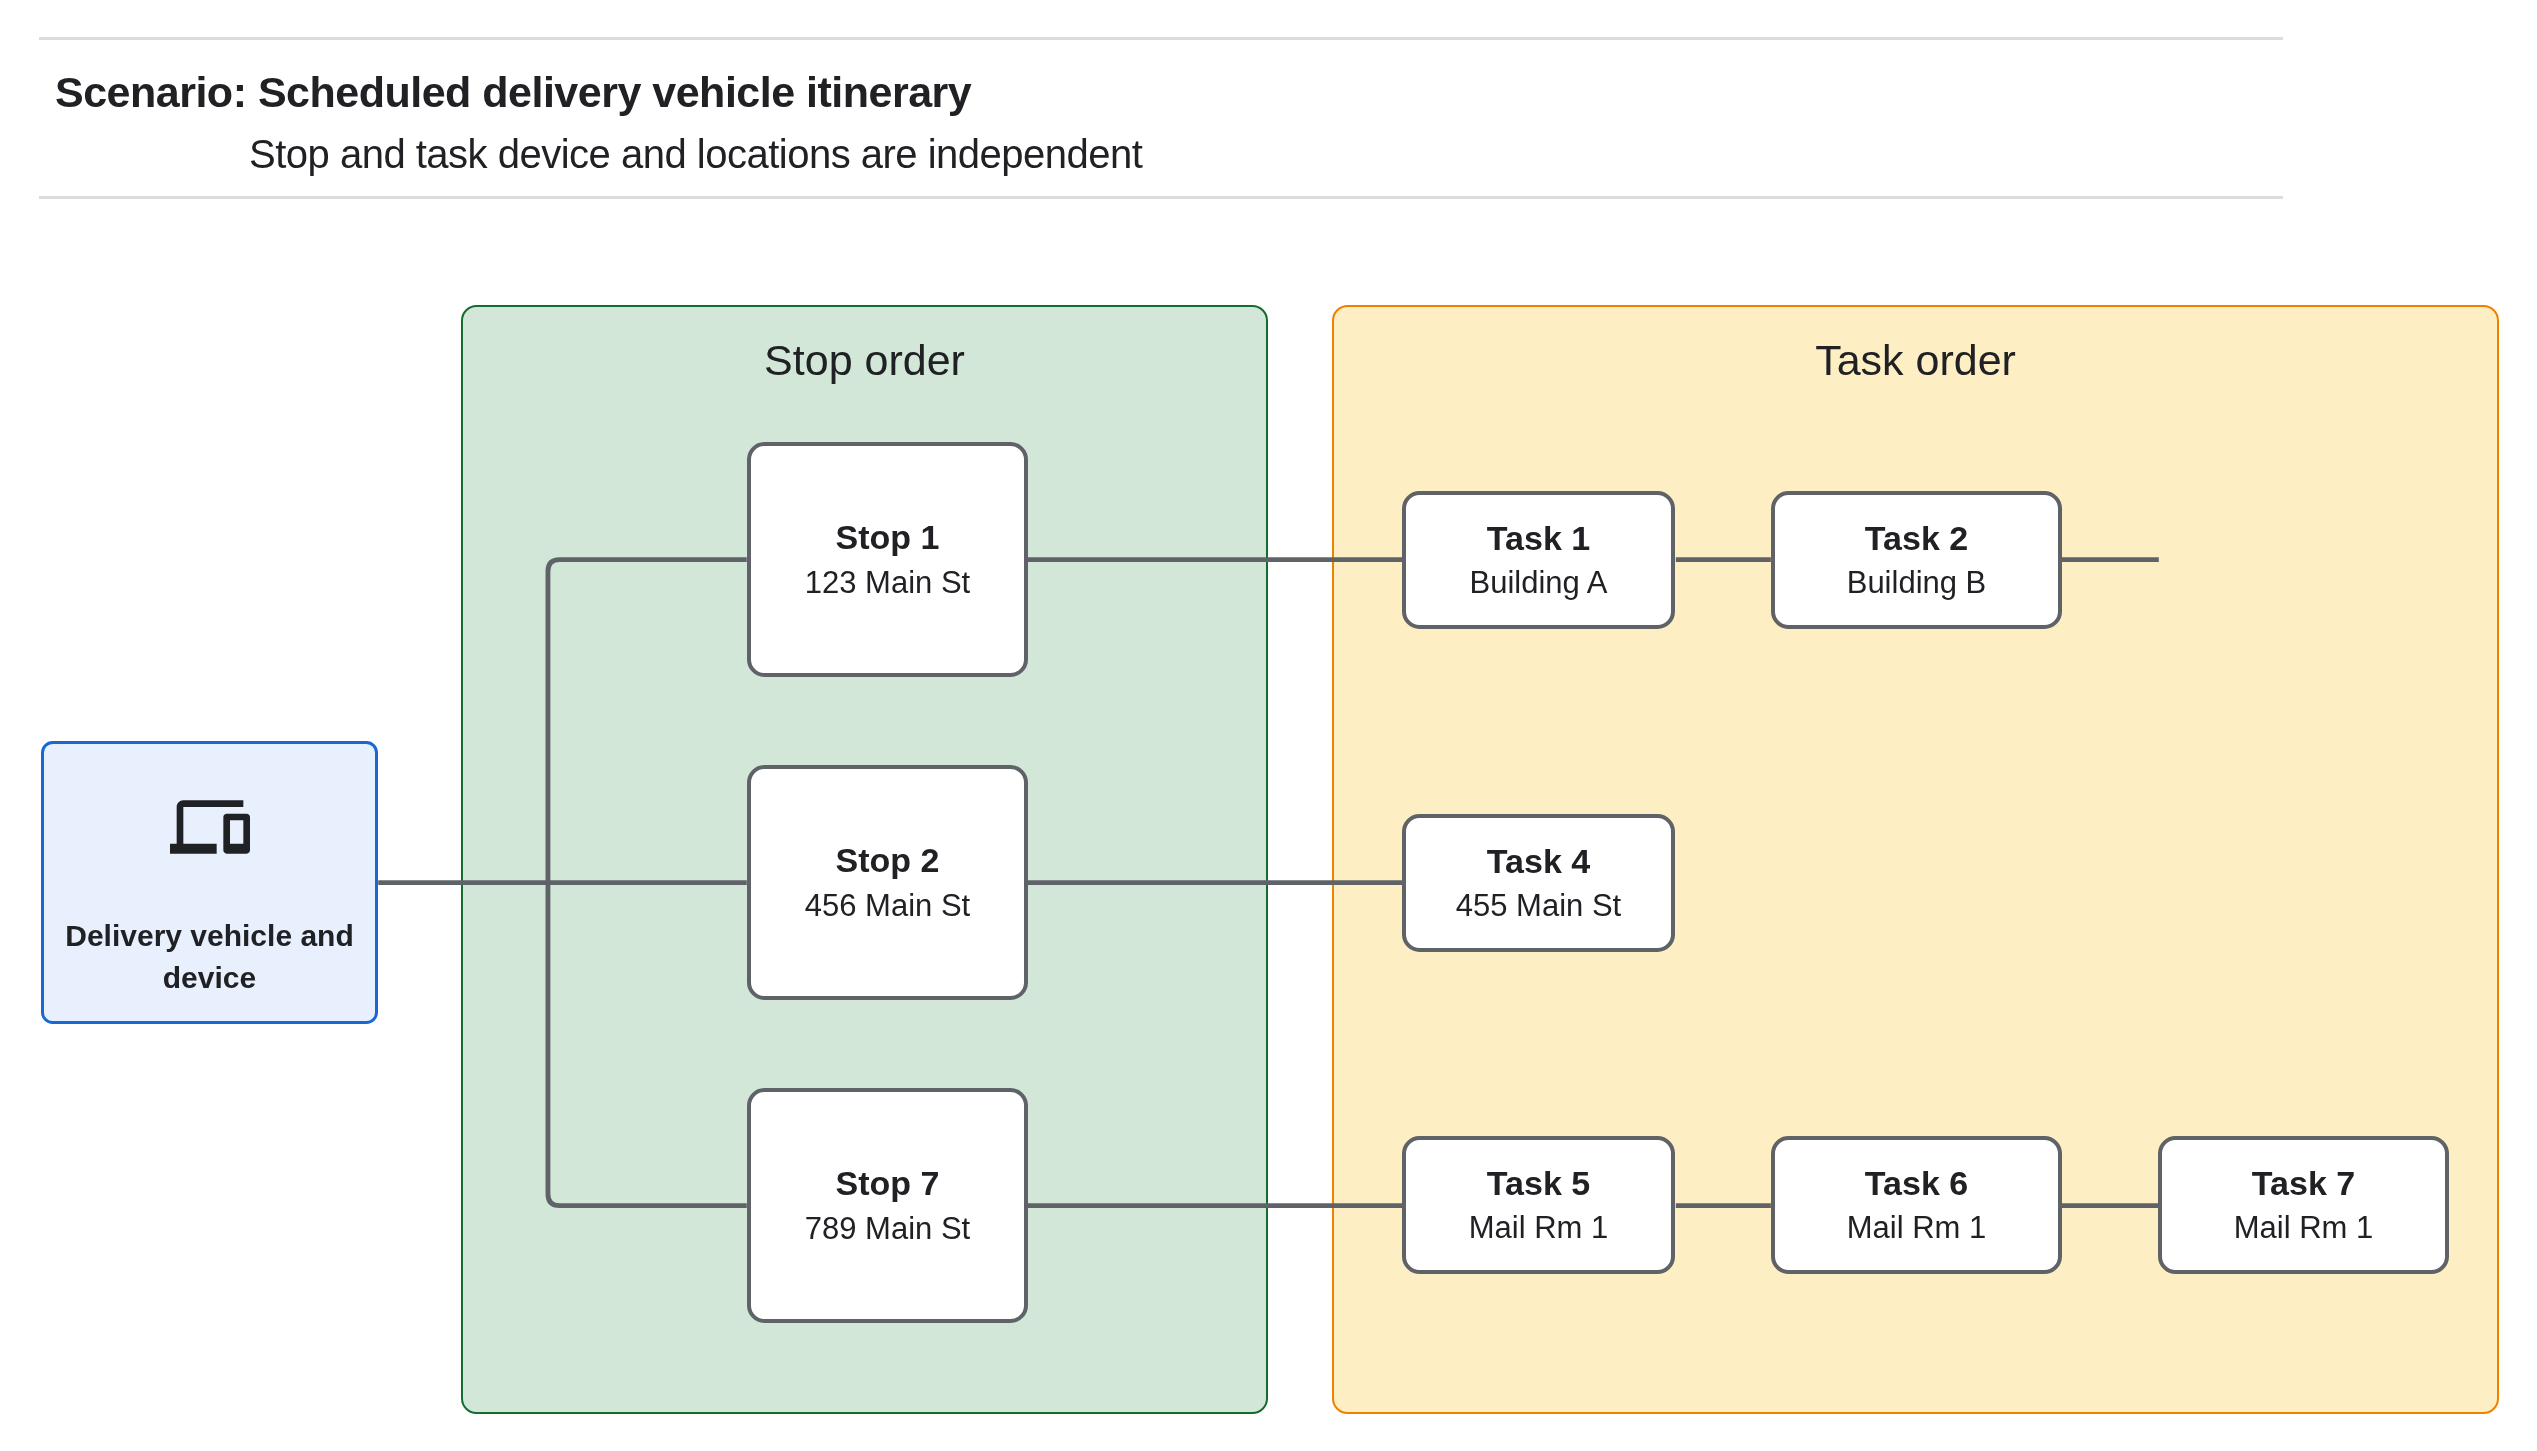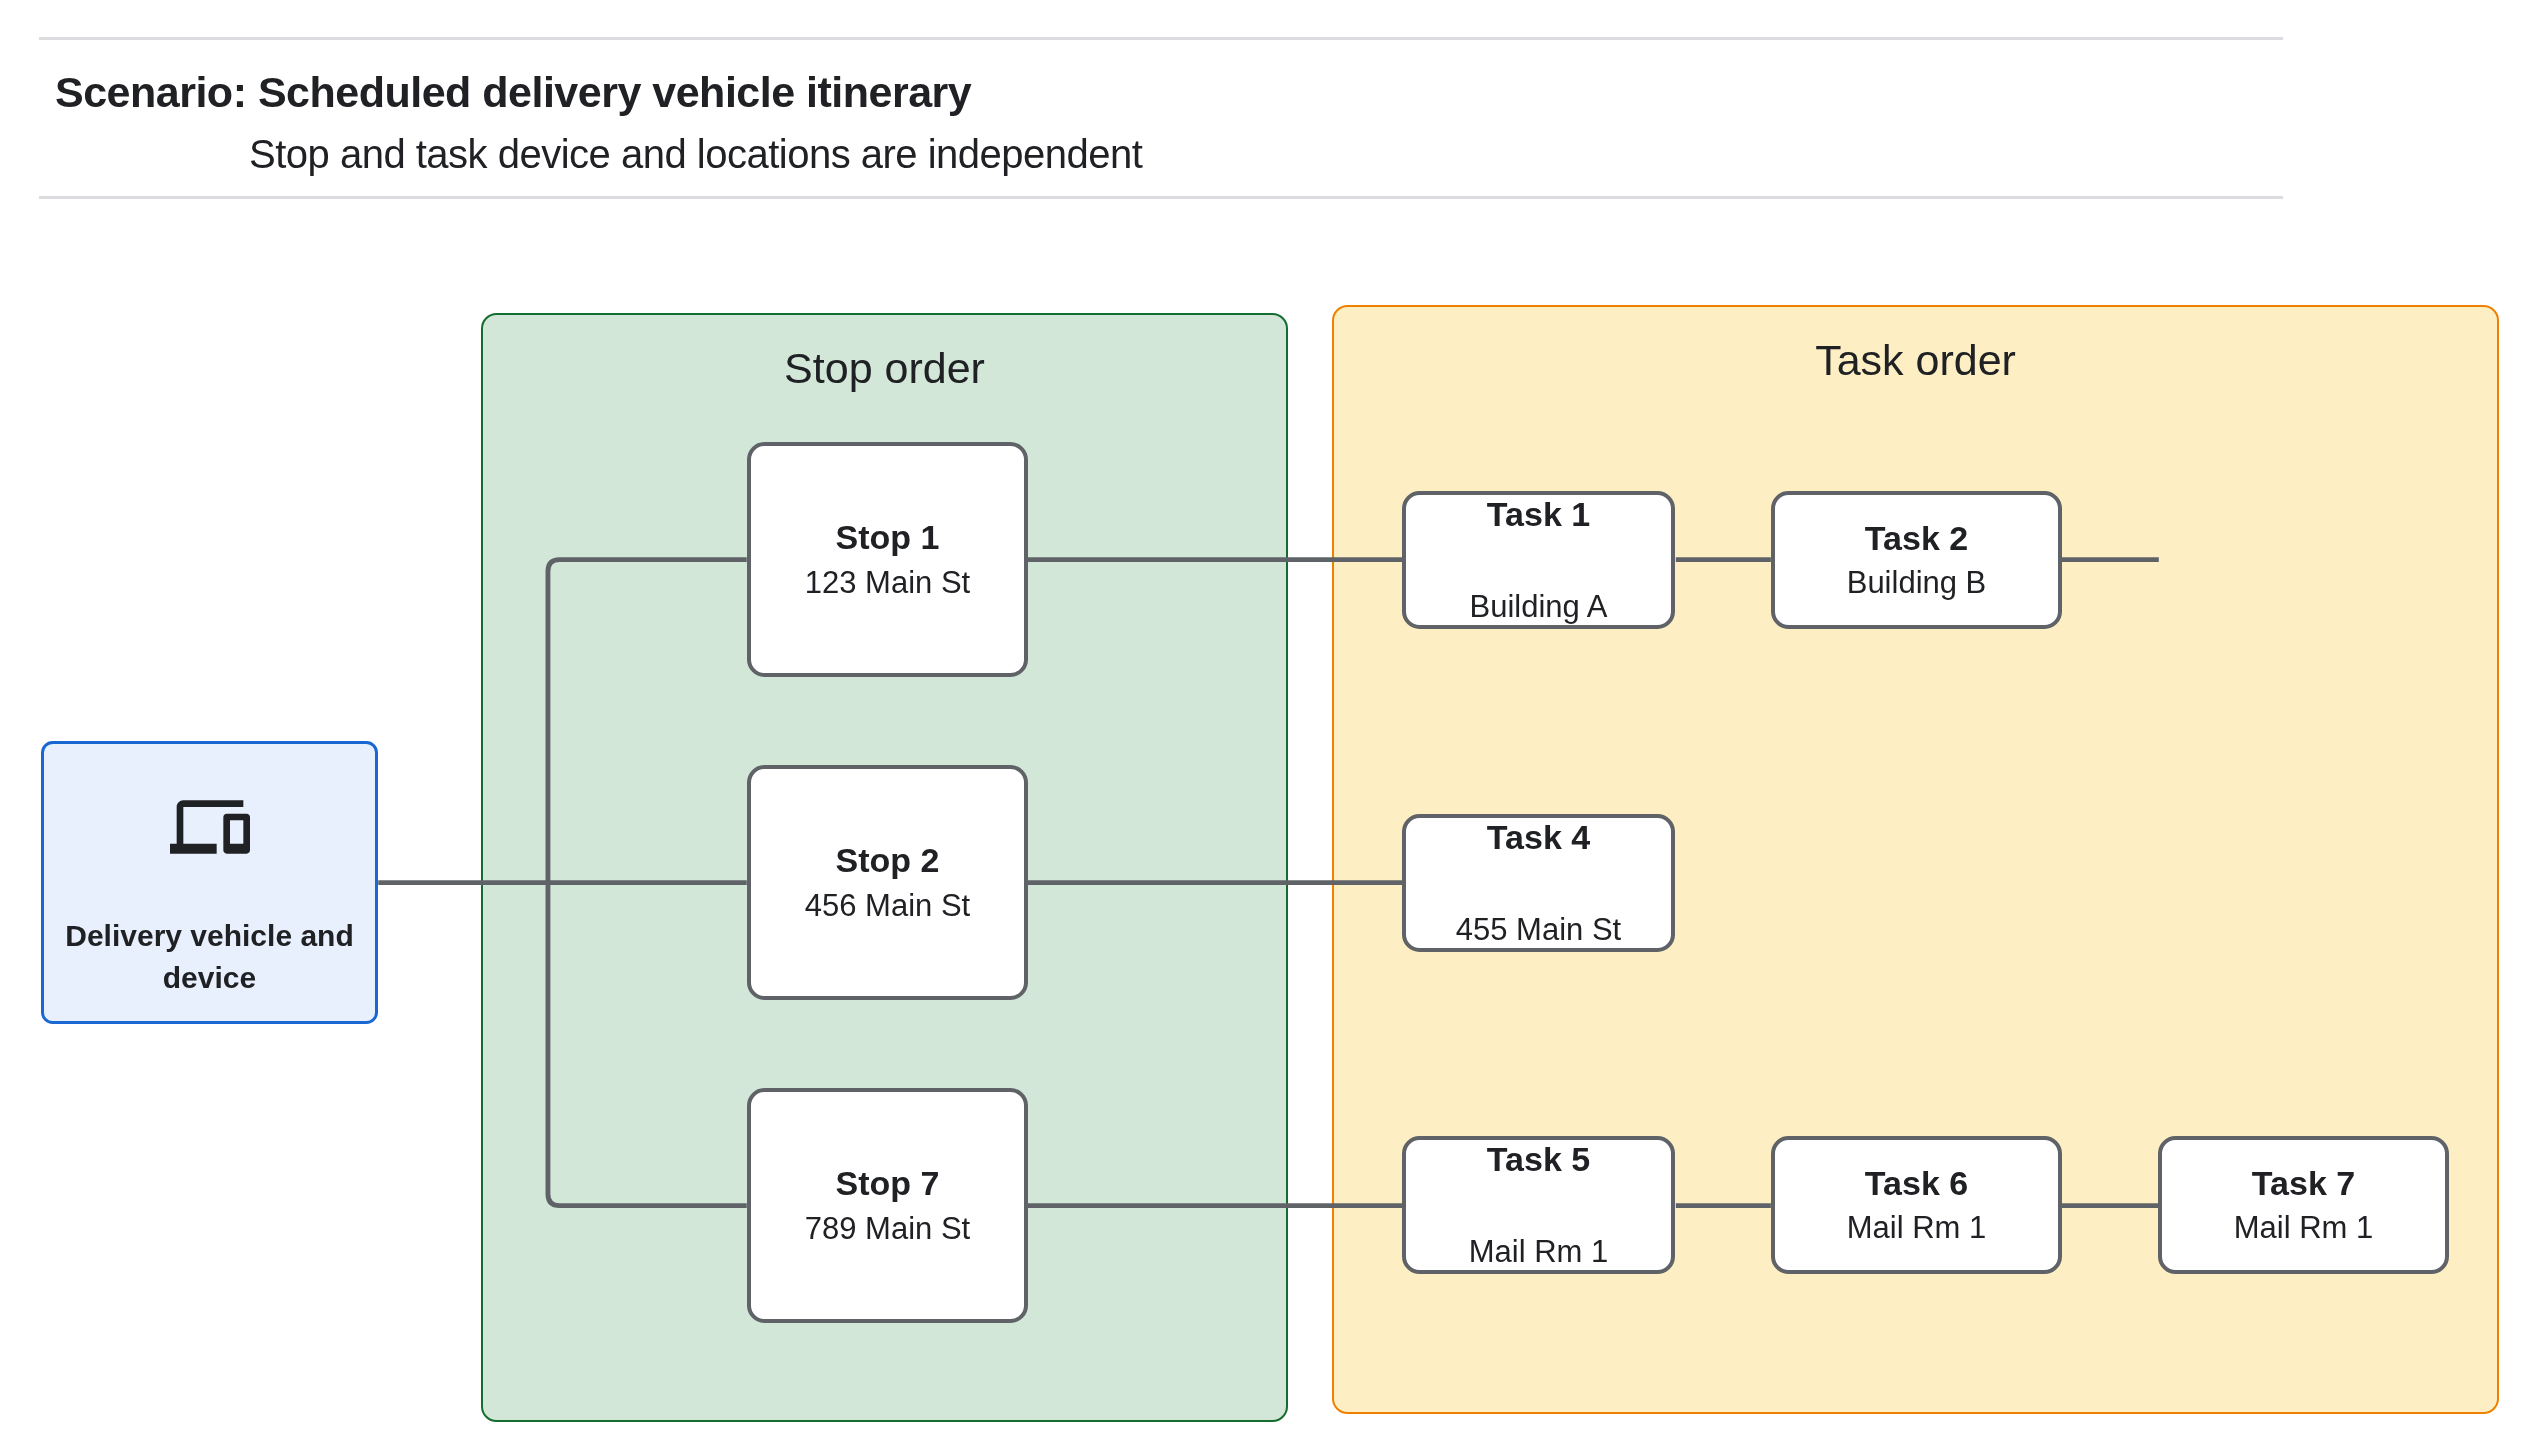--- a/index.html
+++ b/index.html
@@ -21,21 +21,21 @@
     background:var(--vehicle-fill,#e8f0fe);border:3.9px solid var(--vehicle-border,#1967d2);border-radius:11.6px;
   }
   .vehicle .icon{position:absolute;left:50%;top:43px;transform:translateX(-50%);}
   .vehicle .label{
     position:absolute;left:0;top:171px;width:100%;text-align:center;
     font-size:30px;font-weight:bold;line-height:42px;
   }
 
   
   .panel{position:absolute;top:305px;height:1109px;box-sizing:border-box;border-radius:15.5px;}
-  .panel--stop{left:481px;width:807px;background:var(--stop-panel-fill,#d2e7d8);border:2.9px solid var(--stop-panel-border,#146c2e);margin-top:8px;}
+  .panel--stop{left:461px;width:807px;background:var(--stop-panel-fill,#d2e7d8);border:2.9px solid var(--stop-panel-border,#146c2e);}
   .panel--task{left:1332px;width:1167px;background:var(--task-panel-fill,#fdefc3);border:2.9px solid var(--task-panel-border,#ee8100);}
   .panel-title{position:absolute;left:0;top:29px;width:100%;text-align:center;font-size:43px;font-weight:normal;}
 
   
   .edges{position:absolute;left:0;top:0;width:2538px;height:1452px;z-index:2;pointer-events:none;}
   .edges path{fill:none;stroke:var(--connector,#5f6368);stroke-width:5px;}
 
   
   .node{
     position:absolute;box-sizing:border-box;background:#fff;z-index:3;
@@ -43,21 +43,21 @@
     display:flex;flex-direction:column;align-items:center;justify-content:center;text-align:center;
   }
   .node-title{font-size:34px;font-weight:bold;line-height:39px;}
   .node-sub{font-size:31px;line-height:37px;margin-top:6.8px;}
 
   .stop{left:747px;width:281px;height:235px;}
   .stop--1{top:442px;} .stop--2{top:765px;} .stop--3{top:1088px;}
 
   .task{height:138px;}
   .task-row1{top:491px;} .task-row2{top:814px;} .task-row3{top:1136px;}
-  .task-col1{left:1402px;width:273px;justify-content:space-between;}
+  .task-col1{left:1402px;width:273px;}
   .task-col2{left:1771px;width:291px;}
   .task-col3{left:2158px;width:291px;}
 </style>
 </head>
 <body>
 
 <div class="canvas">
 
   <div class="rule rule--top"></div>
   <div class="page-title">Scenario: Scheduled delivery vehicle itinerary</div>

